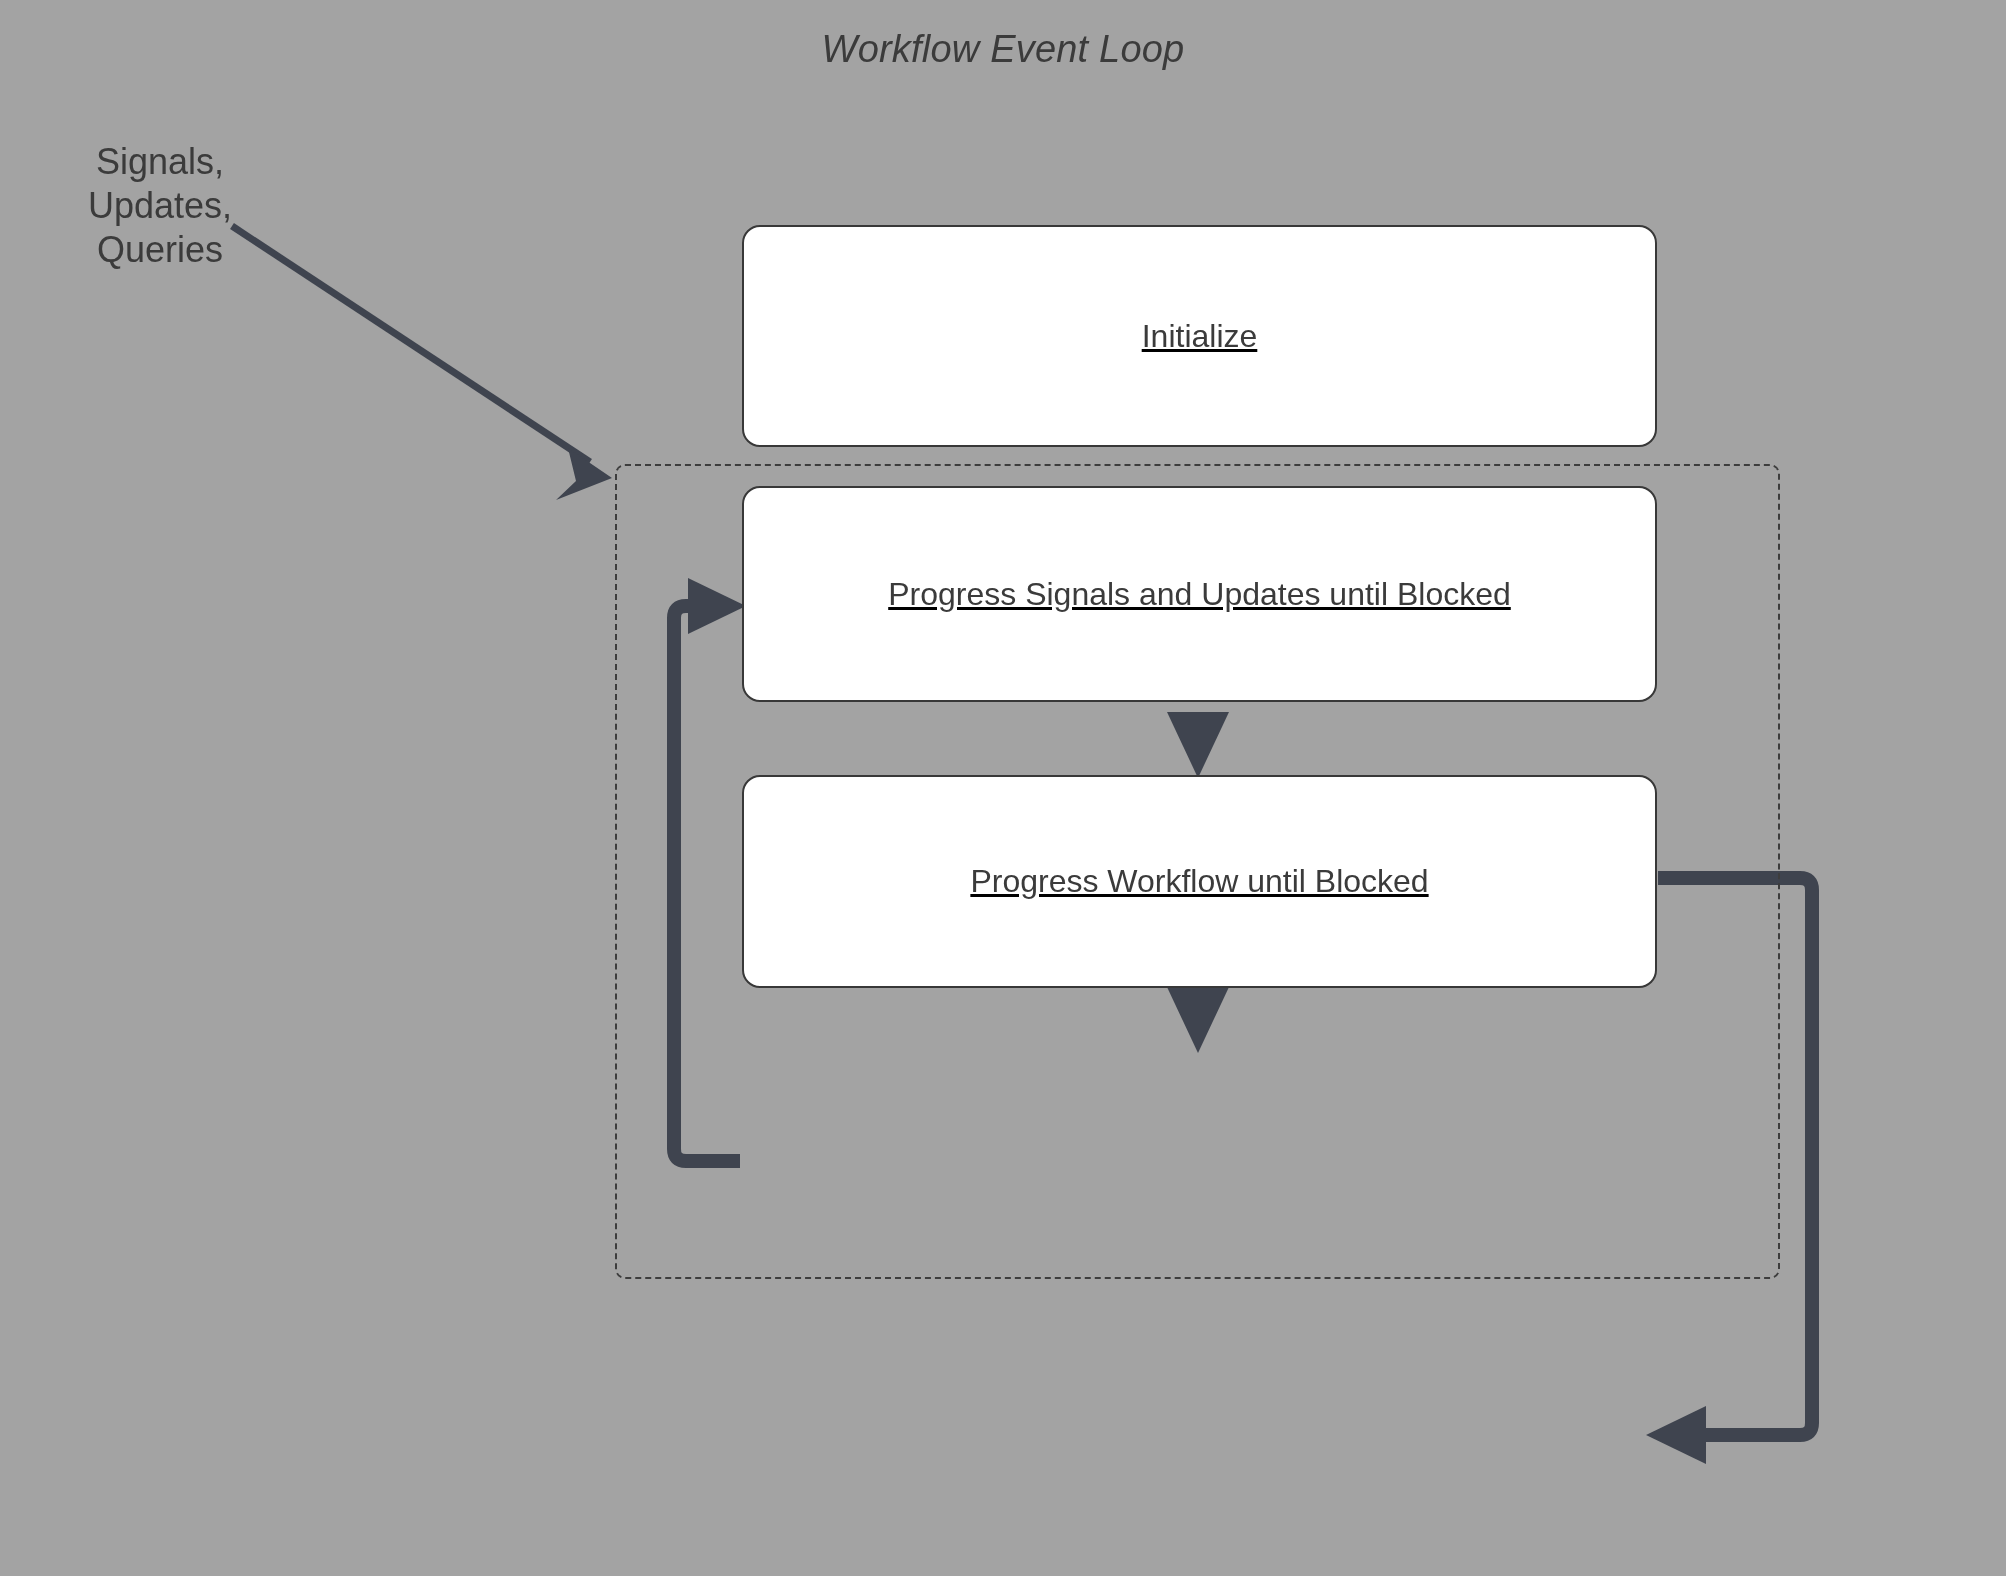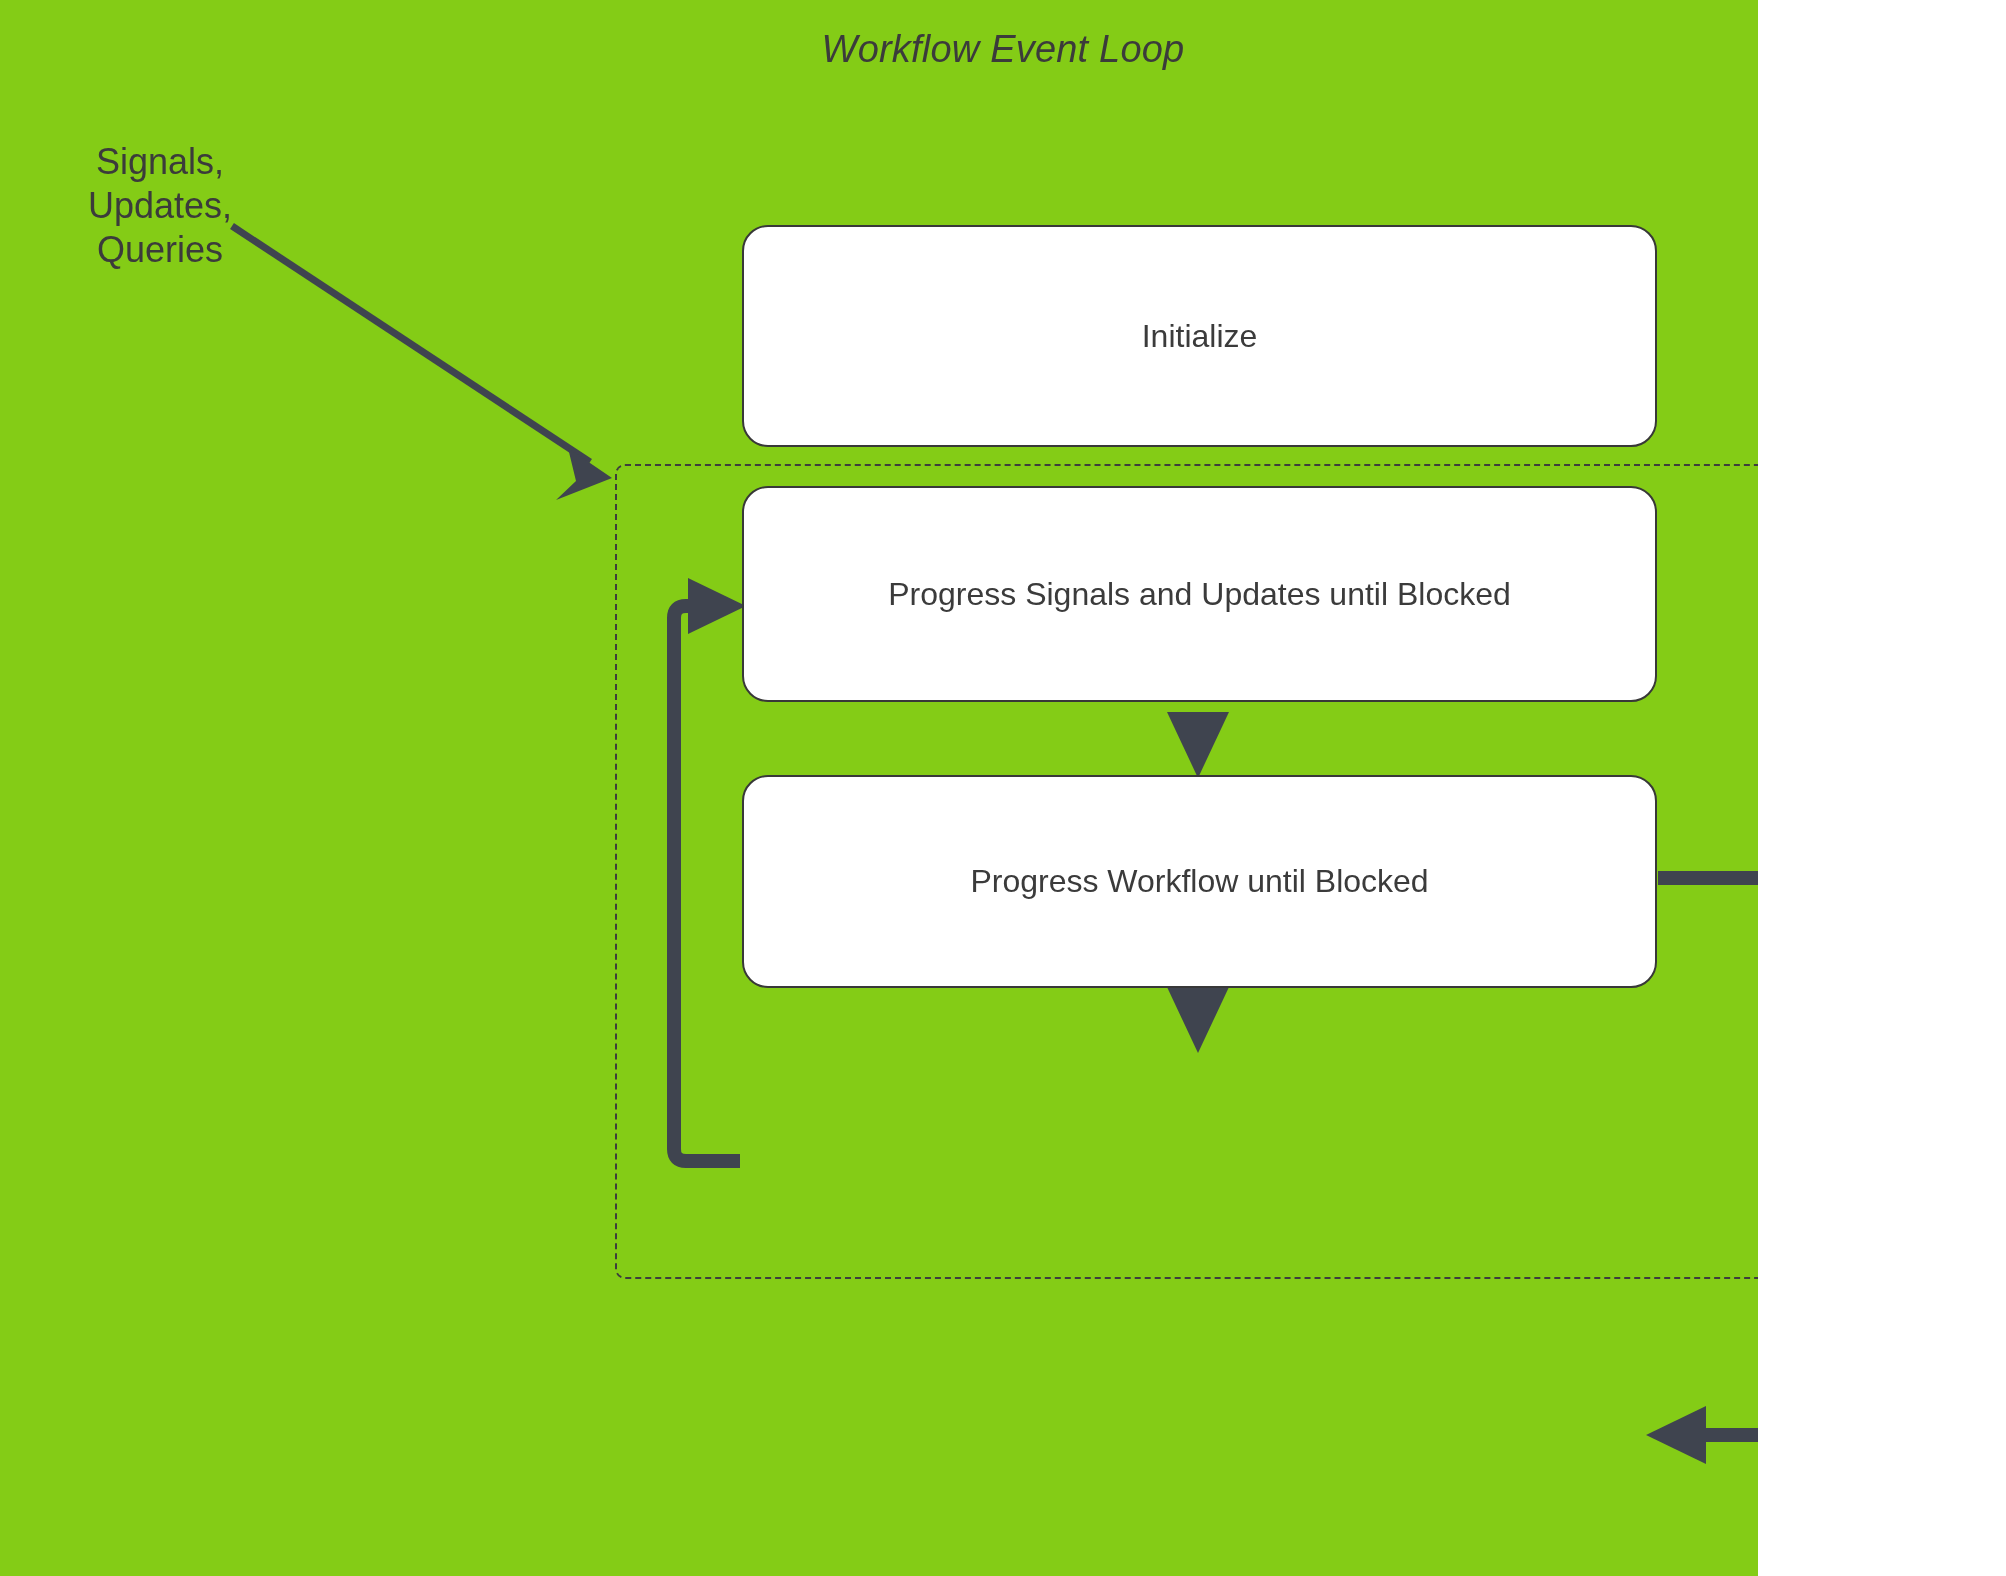--- a/index.html
+++ b/index.html
@@ -5,23 +5,23 @@
   html, body {
     margin: 0;
     padding: 0;
     background: #ffffff;
   }
   body {
     font-family: "Liberation Sans", sans-serif;
   }
   #canvas {
     position: relative;
-    width: 1758px;
+    width: 2006px;
     height: 1576px;
-    background: #84cc16;
+    background: #a3a3a3;
     overflow: hidden;
   }
   #svg-layer {
     position: absolute;
     left: 0;
     top: 0;
     width: 2006px;
     height: 1576px;
   }
   .diagram-title {
@@ -43,25 +43,26 @@
     text-align: center;
     font-size: 36px;
     line-height: 44px;
     color: #3b3b3b;
     white-space: pre-line;
   }
   .node-box {
     position: absolute;
     box-sizing: border-box;
     border: 2px solid #383838;
-    border-radius: 26px;
+    border-radius: 18px;
     background: #ffffff;
     display: flex;
     align-items: center;
     justify-content: center;
+    text-decoration: underline;
   }
   .node-label {
     font-size: 32px;
     color: #3b3b3b;
     text-align: center;
     padding: 0 14px;
   }
   .dashed-group {
     position: absolute;
     box-sizing: border-box;

